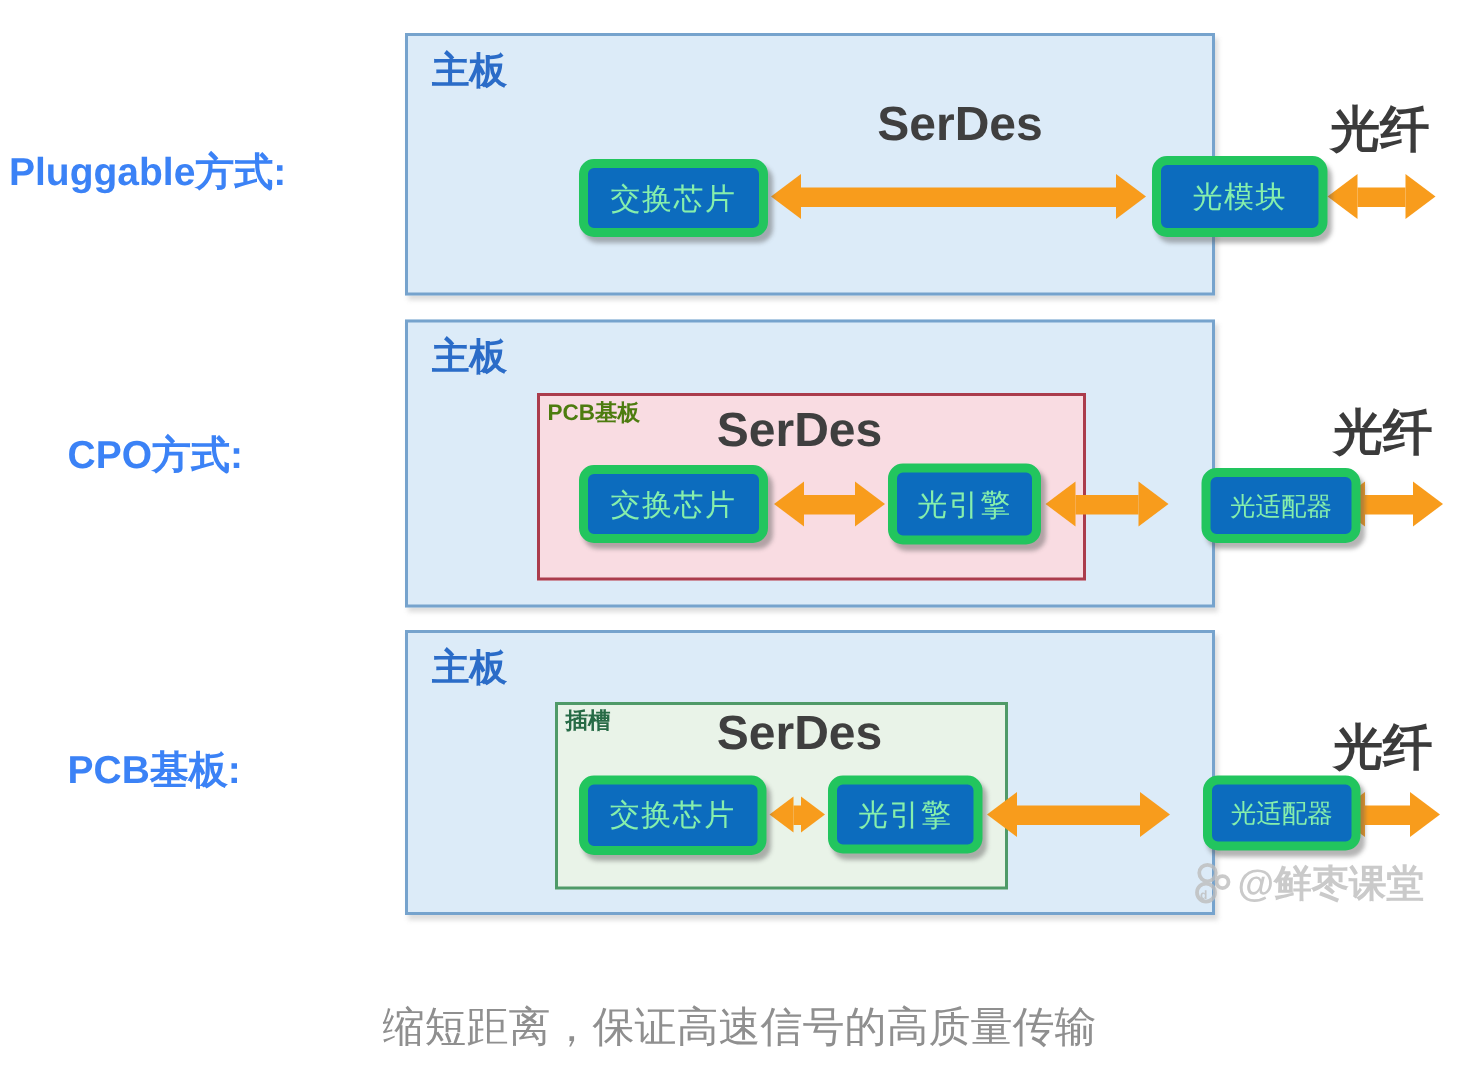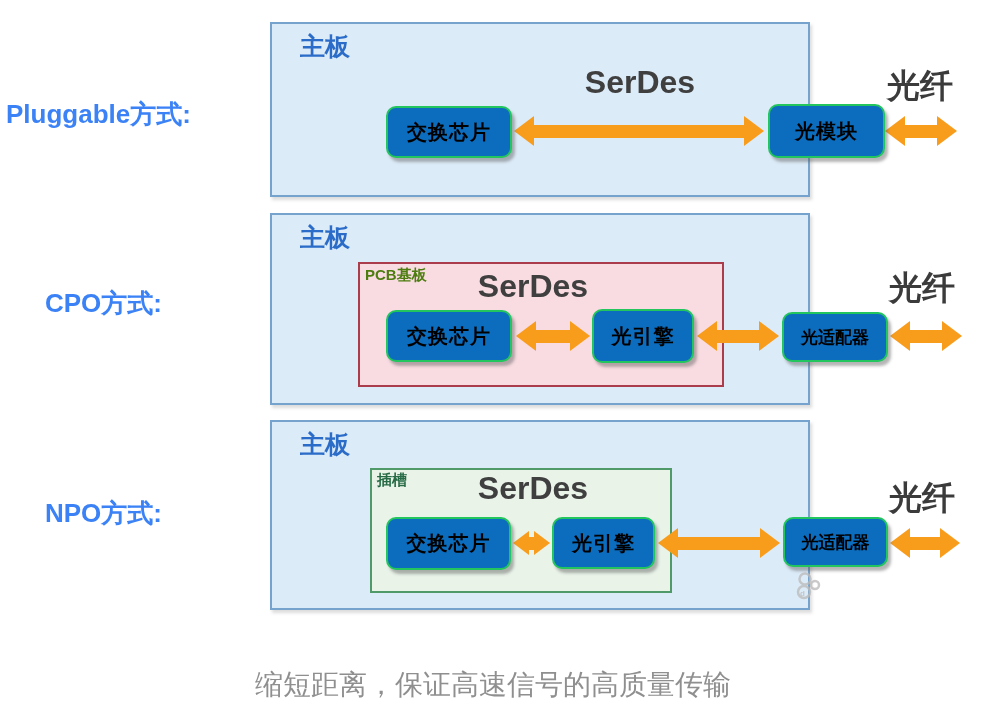--- a/index.html
+++ b/index.html
@@ -2,36 +2,36 @@
 <html><head>
 <meta charset="utf-8">
 <style>
   html,body{margin:0;padding:0;background:#ffffff;}
   body{font-family:"Liberation Sans","DejaVu Sans",sans-serif;}
   .canvas{position:relative;width:986px;height:716px;background:#ffffff;overflow:hidden;}
 
   .row-label{position:absolute;color:#3b82f6;font-weight:bold;font-size:26px;white-space:nowrap;}
 
   .board{position:absolute;background:#dcebf8;border:2px solid #76a3cd;box-shadow:2px 3px 3px rgba(120,120,120,.25);box-sizing:border-box;z-index:0;}
-  .board-label{position:absolute;color:#2b6cc8;font-weight:bold;font-size:25px;z-index:2;margin-left:12px;}
+  .board-label{position:absolute;color:#2b6cc8;font-weight:bold;font-size:25px;z-index:2;}
 
   .inner-box{position:absolute;box-sizing:border-box;z-index:1;}
   .pcb{background:#f9dce2;border:2px solid #ab3c4c;}
   .slot{background:#e9f3e8;border:2px solid #4f9a68;}
   .inner-label{position:absolute;font-weight:bold;font-size:15px;z-index:2;white-space:nowrap;}
   .pcb-label{color:#4d7c0f;}
   .slot-label{color:#276b46;}
 
   .serdes{position:absolute;color:#3f3f3f;font-weight:bold;font-size:32px;text-align:center;z-index:2;}
   .fiber{position:absolute;color:#3b3b3b;font-weight:bold;font-size:33px;text-align:center;z-index:2;}
 
-  .chip{position:absolute;background:#0c6cbe;border:2px solid #22c55e;border-radius:10px;color:#000000;
-        font-weight:bold;font-size:20px;letter-spacing:1px;display:flex;align-items:center;justify-content:center;
+  .chip{position:absolute;background:#0c6cbe;border:6px solid #22c55e;border-radius:10px;color:#86efac;
+        font-weight:normal;font-size:20px;letter-spacing:1px;display:flex;align-items:center;justify-content:center;
         box-shadow:3px 4px 3px rgba(90,90,90,.45);box-sizing:border-box;z-index:3;white-space:nowrap;}
-  .chip.sm{font-size:17px;letter-spacing:0;}
+  .chip.sm{font-size:17px;letter-spacing:0;margin-left:19px;}
 
   .arr{position:absolute;height:30px;display:flex;align-items:center;z-index:2;}
   .arr i{display:block;}
   .arr .hl{width:0;height:0;border:15px solid transparent;border-left:0;border-right:20px solid #F89C1C;}
   .arr .hr{width:0;height:0;border:15px solid transparent;border-right:0;border-left:20px solid #F89C1C;}
   .arr .sh{flex:1;height:13px;background:#F89C1C;}
   .arr.sm .hl{border-width:12px;border-left:0;border-right:16px solid #F89C1C;}
   .arr.sm .hr{border-width:12px;border-right:0;border-left:16px solid #F89C1C;}
 
   .caption{position:absolute;left:0;top:666px;width:986px;text-align:center;color:#8f8f8f;font-size:28px;}
@@ -88,21 +88,21 @@
       <i class="sh"></i>
       <i class="hr"></i>
     </div>
   <div class="chip sm" style="left:782px;top:312px;width:106px;height:50px;">光适配器</div>
   <div class="arr" style="left:890px;top:321px;width:72px;">
       <i class="hl"></i>
       <i class="sh"></i>
       <i class="hr"></i>
     </div>
 
-  <div class="row-label" style="left:45px;top:496px;">NPO方式:</div>
+  <div class="row-label" style="left:45px;top:496px;">PCB基板:</div>
 
   <div class="board" style="left:270px;top:420px;width:540px;height:190px;"></div>
   <div class="board-label" style="left:288px;top:428px;">主板</div>
 
   <div class="inner-box slot" style="left:370px;top:468px;width:302px;height:125px;"></div>
   <div class="inner-label slot-label" style="left:377px;top:471px;">插槽</div>
 
   <div class="serdes" style="left:468px;top:470px;width:130px;">SerDes</div>
   <div class="fiber" style="left:886px;top:476px;width:72px;">光纤</div>
 
@@ -127,17 +127,18 @@
 
   <div class="watermark">
     <span>
       <svg width="26" height="28" viewBox="0 0 26 28">
         <circle cx="9" cy="7" r="5.5" fill="none" stroke="#bdbdbd" stroke-width="2.5"></circle>
         <circle cx="19" cy="13" r="4" fill="none" stroke="#bdbdbd" stroke-width="2.5"></circle>
         <circle cx="8" cy="20" r="6" fill="none" stroke="#bdbdbd" stroke-width="2.5"></circle>
         <text x="4" y="24" font-size="8" fill="#bdbdbd" font-family="Liberation Sans, sans-serif">d</text>
       </svg>
     </span>
+    <span>@鲜枣课堂</span>
   </div>
 
   <div class="caption">缩短距离，保证高速信号的高质量传输</div>
 
 </div>
 
 </body></html>

